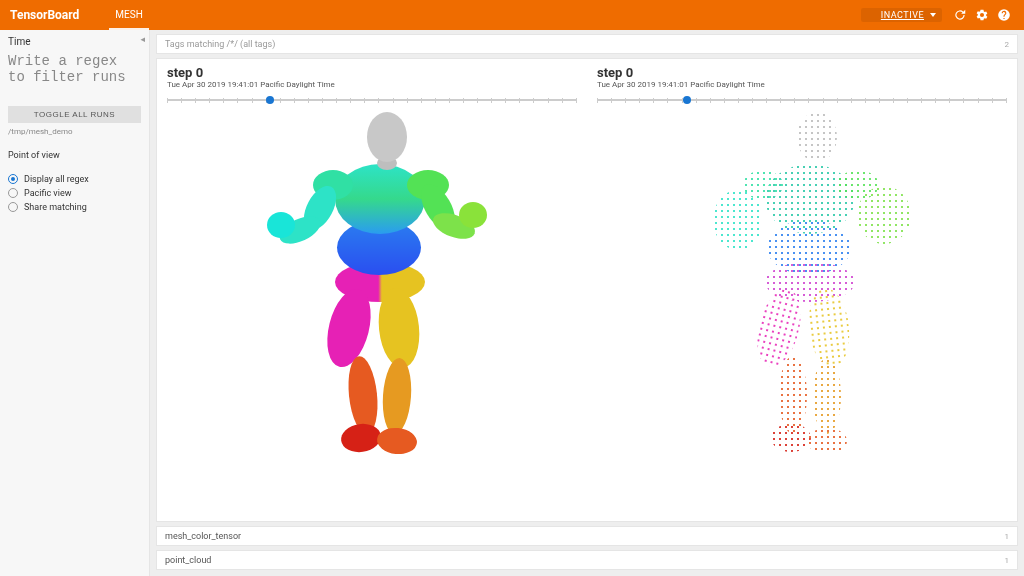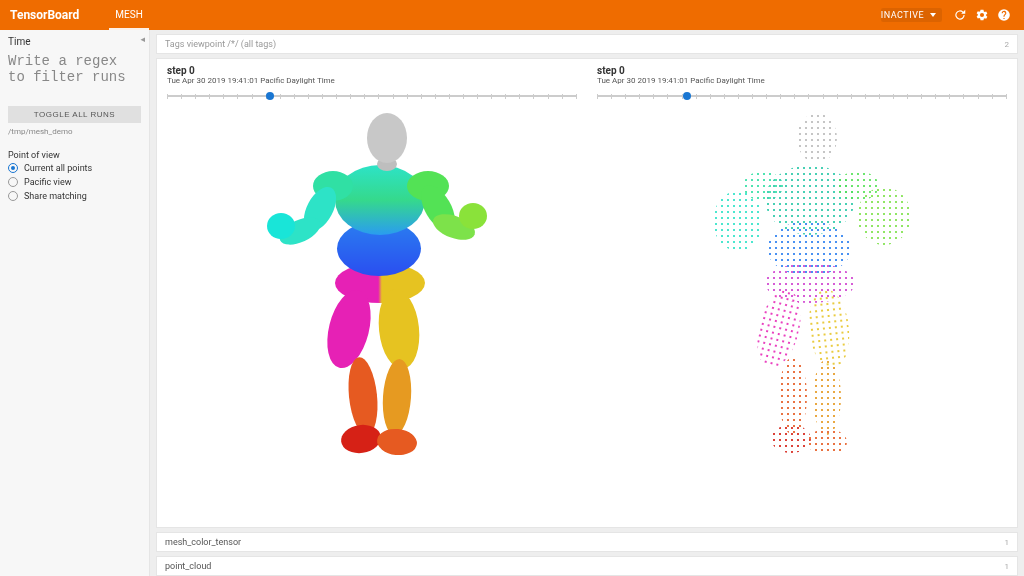--- a/index.html
+++ b/index.html
@@ -1,51 +1,51 @@
 <!DOCTYPE html>
 <html><head>
 <meta charset="utf-8">
 <style>
 * { box-sizing: border-box; margin: 0; padding: 0; }
 html, body { width: 1024px; height: 576px; font-family: Roboto, Arial, sans-serif; background: #f0f0f0; overflow: hidden; }
 .header { height: 30px; background: #ef6c00; display: flex; align-items: center; padding: 0 10px; color: #fff; font-size: 12px; }
 .header .app-title { font-weight: 700; margin-right: 30px; }
 .header .tab { font-size: 10px; padding: 0 6px; height: 100%; display: flex; align-items: center; border-bottom: 2px solid rgba(255,255,255,0.9); }
 .header .spacer { flex: 1; }
-.header .inactive-chip { background: rgba(0,0,0,0.08); border-radius: 2px; padding: 2px 18px 2px 0; font-size: 9px; letter-spacing: 0.5px; position: relative; margin-right: 6px; }
+.header .inactive-chip { background: rgba(0,0,0,0.08); border-radius: 2px; padding: 2px 18px 2px 20px; font-size: 9px; letter-spacing: 0.5px; position: relative; margin-right: 6px; text-decoration: underline; }
 .header .inactive-chip:after { content: ""; position: absolute; right: 6px; top: 50%; transform: translateY(-50%); border-left: 3px solid transparent; border-right: 3px solid transparent; border-top: 4px solid #fff; }
 .header .icon-btn { width: 20px; height: 20px; display: flex; align-items: center; justify-content: center; cursor: pointer; margin-left: 2px; }
 .header .icon-btn svg { width: 14px; height: 14px; fill: #fff; }
 .body { display: flex; height: calc(100% - 30px); }
 .sidebar { width: 150px; background: #f7f7f7; border-right: 1px solid #e5e5e5; padding: 6px 8px; font-size: 9px; color: #555; position: relative; }
 .sidebar .collapse { position: absolute; right: 4px; top: 4px; font-size: 9px; color: #999; cursor: pointer; }
 .sidebar-section-title { font-size: 10px; color: #333; margin-bottom: 6px; }
 .filter-label { font-size: 14px; color: #888; margin-bottom: 21px; display: block; font-family: Liberation Mono, monospace; }
 .toggle-all { background: #e0e0e0; border: none; width: 100%; padding: 4px 0; font-size: 8px; letter-spacing: 0.5px; color: #555; cursor: pointer; margin-bottom: 4px; }
 .run-name { font-size: 8px; color: #888; margin-bottom: 14px; display: block; }
-.pov-title { font-size: 9px; color: #333; margin-bottom: 3px; }
+.pov-title { font-size: 9px; color: #333; margin-bottom: 14px; }
 .radio-row { display: flex; align-items: center; margin-bottom: 4px; cursor: pointer; }
 .radio-row .dot { width: 10px; height: 10px; border-radius: 50%; border: 1.5px solid #999; margin-right: 6px; position: relative; flex-shrink: 0; }
 .radio-row.selected .dot { border-color: #1976d2; }
 .radio-row.selected .dot:after { content: ""; position: absolute; inset: 2px; border-radius: 50%; background: #1976d2; }
 .radio-row span { font-size: 9px; color: #333; }
 .main { flex: 1; background: #eee; display: flex; flex-direction: column; }
 .filter-bar { background: #fff; margin: 4px 6px 0 6px; padding: 4px 8px; font-size: 9px; color: #999; border: 1px solid #e5e5e5; display: flex; align-items: center; }
 .viz-area { flex: 1; background: #fff; margin: 4px 6px 0 6px; border: 1px solid #e5e5e5; display: flex; position: relative; }
 .viz-pane { flex: 1; padding: 6px 10px; display: flex; flex-direction: column; }
-.viz-pane .step { font-size: 10px; font-weight: 700; color: #333; }
+.viz-pane .step { font-size: 13px; font-weight: 700; color: #333; }
 .viz-pane .timestamp { font-size: 8px; color: #555; margin-bottom: 4px; }
 .slider { height: 14px; display: flex; align-items: center; position: relative; margin-bottom: 2px; }
 .slider .track { height: 2px; background: #ccc; flex: 1; position: relative; }
 .slider .ticks { position: absolute; inset: 0; display: flex; justify-content: space-between; }
 .slider .ticks i { width: 1px; height: 5px; background: #ccc; margin-top: -1px; }
 .slider .thumb { position: absolute; width: 8px; height: 8px; background: #1976d2; border-radius: 50%; top: 50%; transform: translate(-50%, -50%); }
 .viz-canvas { flex: 1; display: flex; align-items: center; justify-content: center; overflow: hidden; }
 .accordion { background: #fff; margin: 4px 6px 0 6px; border: 1px solid #e5e5e5; padding: 4px 8px; font-size: 9px; color: #555; display: flex; align-items: center; }
-.accordion:last-child { }
+.accordion:last-child { margin-bottom: 6px; }
 .accordion .count { margin-left: auto; font-size: 8px; color: #aaa; }
 
 .figure-mesh { width: 210px; height: 400px; position: relative; }
 .figure-mesh .part { position: absolute; border-radius: 50%; }
 .fm-head { width: 40px; height: 50px; background: #c8c8c8; left: 100px; top: 0; border-radius: 50% 50% 45% 45%; }
 .fm-neck { width: 20px; height: 14px; background: #bebebe; left: 110px; top: 44px; border-radius: 30%; }
 .fm-chest { width: 90px; height: 70px; left: 68px; top: 52px; border-radius: 45%; background: linear-gradient(180deg, #2de3c7 0%, #35d98c 50%, #2a9cf0 100%); }
 .fm-belly { width: 84px; height: 55px; left: 70px; top: 108px; border-radius: 45%; background: linear-gradient(180deg, #2a7ef0 0%, #2a4ef0 100%); }
 .fm-shoulder-l { width: 40px; height: 30px; background: #30e0a4; left: 46px; top: 58px; border-radius: 50%; }
 .fm-shoulder-r { width: 42px; height: 30px; background: #53e255; left: 140px; top: 58px; border-radius: 50%; }
@@ -110,35 +110,35 @@
 <div class="body">
   <div class="sidebar">
     <span class="collapse">◂</span>
     <div class="sidebar-section-title">Time</div>
     <span class="filter-label">Write a regex to filter runs</span>
     <button class="toggle-all">TOGGLE ALL RUNS</button>
     <span class="run-name">/tmp/mesh_demo</span>
     <div class="pov-title">Point of view</div>
     <div class="radio-row selected">
         <div class="dot"></div>
-        <span>Current all points</span>
+        <span>Display all regex</span>
       </div>
     <div class="radio-row">
         <div class="dot"></div>
         <span>Pacific view</span>
       </div>
     <div class="radio-row">
         <div class="dot"></div>
         <span>Share matching</span>
       </div>
   </div>
 
   <div class="main">
     <div class="filter-bar">
-      <span>Tags viewpoint /*/ (all tags)</span>
+      <span>Tags matching /*/ (all tags)</span>
       <span class="count" style="margin-left:auto;font-size:8px;color:#aaa;">2</span>
     </div>
 
     <div class="viz-area">
       <div class="viz-pane">
         <div class="step">step 0</div>
         <div class="timestamp">Tue Apr 30 2019 19:41:01 Pacific Daylight Time</div>
         <div class="slider">
           <div class="track">
               <div class="ticks">

